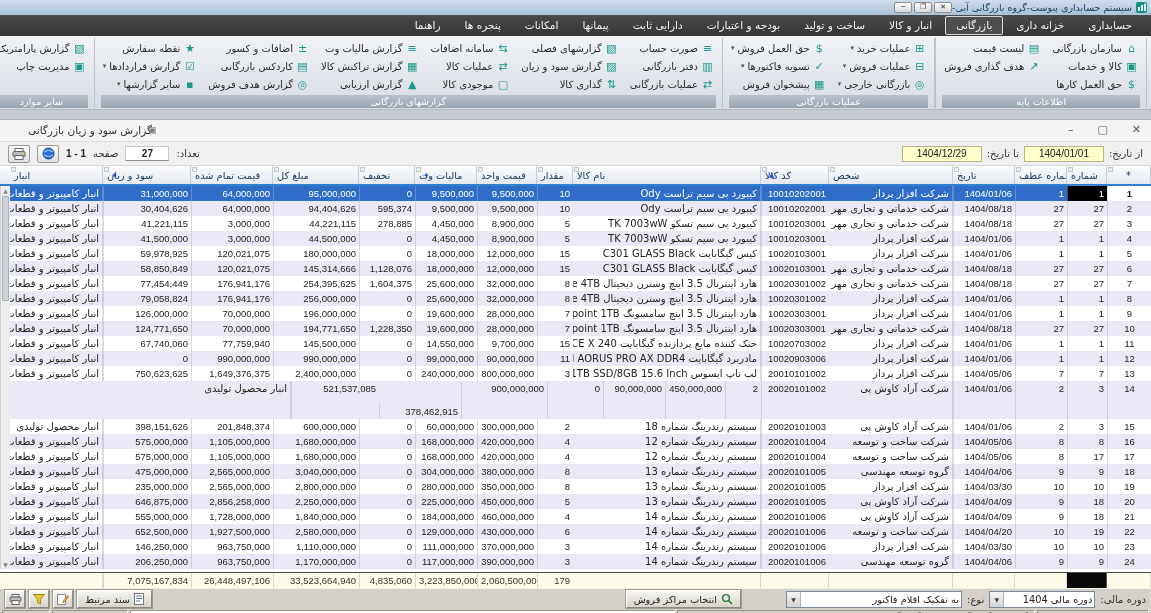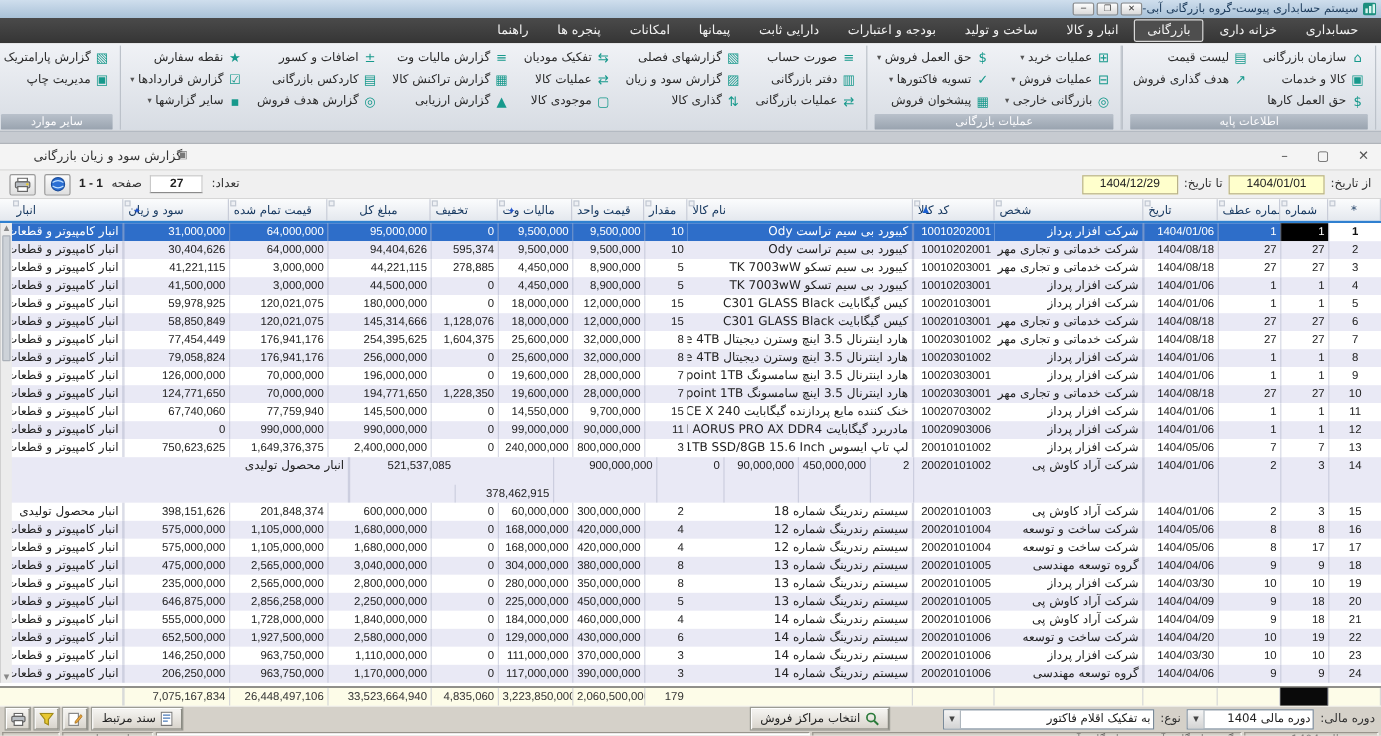--- a/index.html
+++ b/index.html
@@ -219,21 +219,21 @@
               <span class="rlabel">گزارش سود و زیان</span>
             </div>
             <div class="ritem">
               <span class="ricon">⇅</span>
               <span class="rlabel">گذاری کالا</span>
             </div>
           </div>
           <div class="rcol">
             <div class="ritem">
               <span class="ricon">⇆</span>
-              <span class="rlabel">تفکیک مودیان</span>
+              <span class="rlabel">سامانه اضافات</span>
             </div>
             <div class="ritem">
               <span class="ricon">⇄</span>
               <span class="rlabel">عملیات کالا</span>
             </div>
             <div class="ritem">
               <span class="ricon">▢</span>
               <span class="rlabel">موجودی کالا</span>
             </div>
           </div>
@@ -275,20 +275,21 @@
               <span class="rlabel">گزارش قراردادها</span>
               <span class="rarrow">▾</span>
             </div>
             <div class="ritem">
               <span class="ricon">▪</span>
               <span class="rlabel">سایر گزارشها</span>
               <span class="rarrow">▾</span>
             </div>
           </div>
         </div>
+        <div class="rglabel">گزارشهای بازرگانی</div>
       </div>
       <div class="rgroup">
         <div class="rcols">
           <div class="rcol">
             <div class="ritem">
               <span class="ricon">▧</span>
               <span class="rlabel">گزارش پارامتریک</span>
             </div>
             <div class="ritem">
               <span class="ricon">▣</span>
@@ -380,21 +381,21 @@
         </div>
         <div class="hcell" style="width: 62px;">
           <span class="hsq"></span>
           <span class="hmark">✦</span>
           <span>مالیات وت</span>
         </div>
         <div class="hcell" style="width: 56px;">
           <span class="hsq"></span>
           <span>تخفیف</span>
         </div>
-        <div class="hcell" style="width: 86px; justify-content: center;">
+        <div class="hcell" style="width: 86px;">
           <span class="hsq"></span>
           <span>مبلغ کل</span>
         </div>
         <div class="hcell" style="width: 82px;">
           <span class="hsq"></span>
           <span>قیمت تمام شده</span>
         </div>
         <div class="hcell" style="width: 88px;">
           <span class="hsq"></span>
           <span class="hmark">✦</span>

